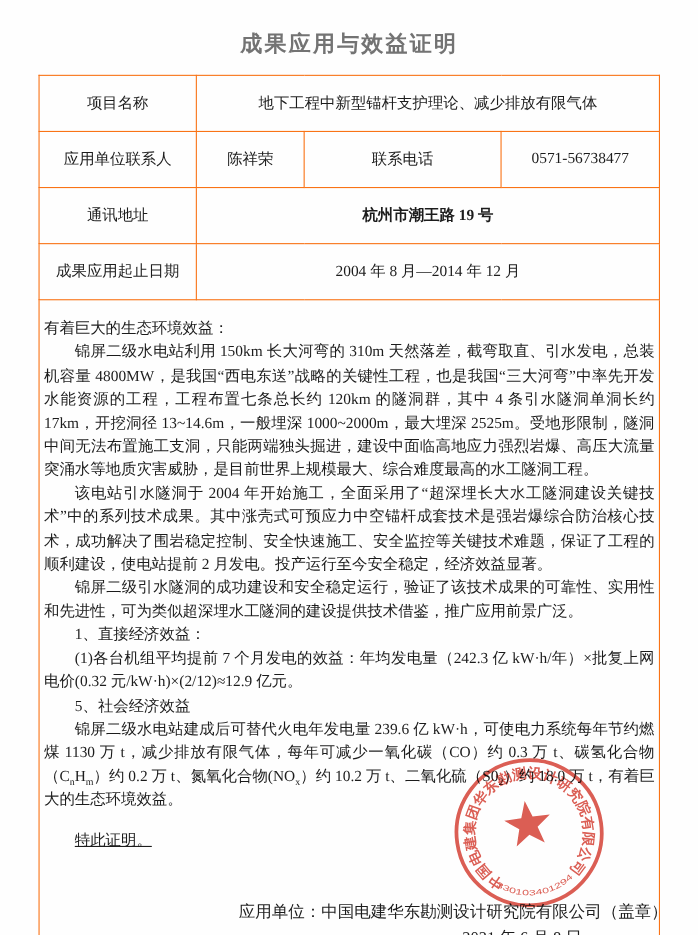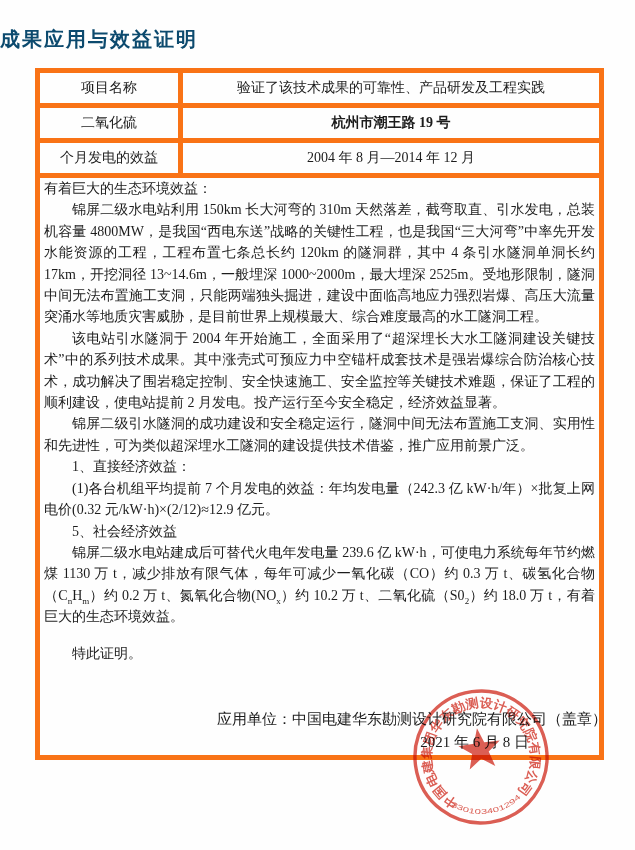--- a/index.html
+++ b/index.html
@@ -1,30 +1,30 @@
 <!DOCTYPE html>
 <html><head>
 <meta charset="utf-8">
 <style>
   html,body{margin:0;padding:0;background:#ffffff;}
   .page{position:relative;width:635px;height:850px;background:#fefefe;overflow:hidden;
         font-family:"Liberation Serif","DejaVu Serif",serif;color:#1c1c1c;}
-  .title{position:absolute;top:26px;left:0;width:100%;margin:0;
+  .title{position:absolute;top:26px;left:0;width:100%;margin:0;text-align:center;
          font-family:Liberation Serif, serif;
-         font-size:20px;font-weight:bold;letter-spacing:2px;color:#0c4a6e;}
+         font-size:20px;font-weight:bold;letter-spacing:2px;color:#737373;}
   table.cert{position:absolute;left:35px;top:68px;width:564px;border-collapse:collapse;
              table-layout:fixed;font-size:14px;}
-  table.cert td{border:5px solid #f97316;text-align:center;vertical-align:middle;
-                padding:0 4px;overflow:hidden;}
+  table.cert td{border:1px solid #f97316;text-align:center;vertical-align:middle;
+                padding:16px 4px;overflow:hidden;}
   .bold{font-weight:bold;}
   td.bigcell{vertical-align:top;text-align:left;padding:4px 9px 0 8px;height:563px;}
   .body-p{margin:0;font-size:14px;line-height:21.4px;text-align:justify;text-indent:2em;}
   .body-p sub{font-size:9px;line-height:0;}
   .heading-p{text-indent:0;}
-  .closing-p{margin-top:15px;}
+  .closing-p{margin-top:15px;text-decoration:underline;}
   .sig-unit{margin-top:44px;font-size:15px;line-height:22px;text-align:right;
             text-indent:0;margin-right:-12px;white-space:nowrap;}
   .sig-date{font-size:15px;line-height:25px;text-align:right;padding-right:66px;text-indent:0;}
   .seal{position:absolute;left:406px;top:682px;width:150px;height:150px;
         transform:rotate(-8deg);mix-blend-mode:multiply;opacity:.9;pointer-events:none;}
 </style>
 </head>
 <body>
 
 <div class="page">
@@ -34,36 +34,42 @@
   <table class="cert">
     <colgroup>
       <col style="width:143px">
         <col style="width:98px">
         <col style="width:179px">
         <col style="width:144px">
     </colgroup>
     <tbody>
         <tr style="height:35px">
       <td>项目名称</td>
-      <td colspan="3">验证了该技术成果的可靠性、产品研发及工程实践</td>
+      <td colspan="3">地下工程中新型锚杆支护理论、减少排放有限气体</td>
+    </tr>
+    <tr style="height:36px">
+      <td>应用单位联系人</td>
+      <td>陈祥荣</td>
+      <td>联系电话</td>
+      <td>0571-56738477</td>
     </tr>
     <tr style="height:35px">
-      <td>二氧化硫</td>
+      <td>通讯地址</td>
       <td colspan="3" class="bold">杭州市潮王路 19 号</td>
     </tr>
     <tr style="height:35px">
-      <td>个月发电的效益</td>
+      <td>成果应用起止日期</td>
       <td colspan="3">2004 年 8 月—2014 年 12 月</td>
     </tr>
     <tr>
       <td colspan="4" class="bigcell">
         <p class="body-p heading-p">有着巨大的生态环境效益：</p>
         <p class="body-p">锦屏二级水电站利用 150km 长大河弯的 310m 天然落差，截弯取直、引水发电，总装机容量 4800MW，是我国“西电东送”战略的关键性工程，也是我国“三大河弯”中率先开发水能资源的工程，工程布置七条总长约 120km 的隧洞群，其中 4 条引水隧洞单洞长约 17km，开挖洞径 13~14.6m，一般埋深 1000~2000m，最大埋深 2525m。受地形限制，隧洞中间无法布置施工支洞，只能两端独头掘进，建设中面临高地应力强烈岩爆、高压大流量突涌水等地质灾害威胁，是目前世界上规模最大、综合难度最高的水工隧洞工程。</p>
         <p class="body-p">该电站引水隧洞于 2004 年开始施工，全面采用了“超深埋长大水工隧洞建设关键技术”中的系列技术成果。其中涨壳式可预应力中空锚杆成套技术是强岩爆综合防治核心技术，成功解决了围岩稳定控制、安全快速施工、安全监控等关键技术难题，保证了工程的顺利建设，使电站提前 2 月发电。投产运行至今安全稳定，经济效益显著。</p>
-        <p class="body-p">锦屏二级引水隧洞的成功建设和安全稳定运行，隧洞中间无法布置施工支洞、实用性和先进性，可为类似超深埋水工隧洞的建设提供技术借鉴，推广应用前景广泛。</p>
+        <p class="body-p">锦屏二级引水隧洞的成功建设和安全稳定运行，验证了该技术成果的可靠性、实用性和先进性，可为类似超深埋水工隧洞的建设提供技术借鉴，推广应用前景广泛。</p>
         <p class="body-p">1、直接经济效益：</p>
         <p class="body-p">(1)各台机组平均提前 7 个月发电的效益：年均发电量（242.3 亿 kW·h/年）×批复上网电价(0.32 元/kW·h)×(2/12)≈12.9 亿元。</p>
         <p class="body-p">5、社会经济效益</p>
         <p class="body-p"><span>锦屏二级水电站建成后可替代火电年发电量 239.6 亿 kW·h，可使电力系统每年节约燃煤 1130 万 t，减少排放有限气体，每年可减少一氧化碳（CO）约 0.3 万 t、碳氢化合物（C</span><sub>n</sub><span>H</span><sub>m</sub><span>）约 0.2 万 t、氮氧化合物(NO</span><sub>x</sub><span>）约 10.2 万 t、二氧化硫（S0</span><sub>2</sub><span>）约 18.0 万 t，有着巨大的生态环境效益。</span></p>
         <p class="body-p closing-p">特此证明。</p>
         <p class="body-p sig-unit">应用单位：中国电建华东勘测设计研究院有限公司（盖章）</p>
         <p class="body-p sig-date">2021 年 6 月 8 日</p>
       </td>
     </tr>
   </tbody>

